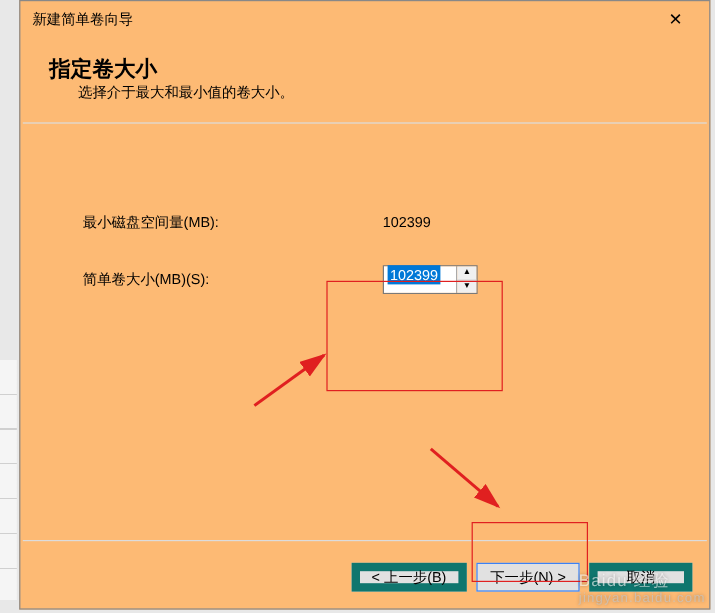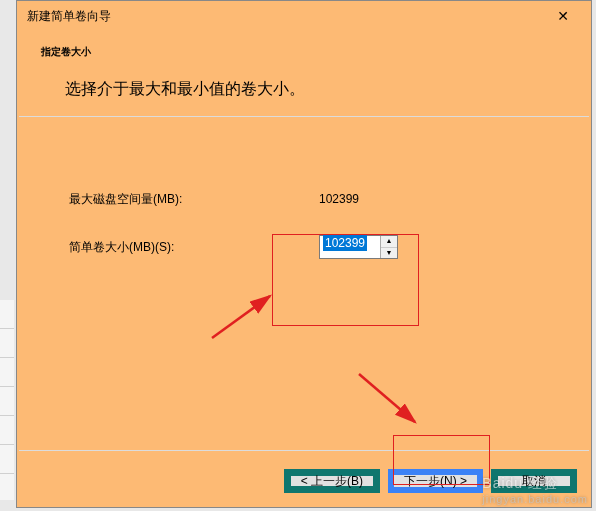--- a/index.html
+++ b/index.html
@@ -41,27 +41,27 @@
     align-items: center;
     justify-content: center;
     font-size: 14px;
     font-family: Arial, sans-serif;
     cursor: pointer;
   }
   .header-block {
     padding: 14px 24px 8px 24px;
   }
   .header-block .h1 {
-    font-size: 10px;
+    font-size: 18px;
     font-weight: bold;
     color: #000;
-    margin-bottom: 20px;
+    margin-bottom: 0;
   }
   .header-block .desc {
-    font-size: 16px;
+    font-size: 12px;
     color: #000;
     padding-left: 24px;
   }
   .sep {
     height: 1px;
     background: #dcdcdc;
     margin: 8px 2px 0 2px;
   }
   .content {
     position: relative;
@@ -175,21 +175,21 @@
     border: 7px solid #0f766e;
     font-size: 12px;
     display: flex;
     align-items: center;
     justify-content: center;
     padding: 0 10px;
     cursor: pointer;
     box-sizing: border-box;
   }
   .btn.primary {
-    border: 6px solid #3b82f6;
+    border: 1px solid #3b82f6;
   }
 
   .watermark {
     position: absolute;
     right: 8px;
     bottom: 6px;
     font-size: 14px;
     color: rgba(255,255,255,0.6);
     font-family: Arial, sans-serif;
     letter-spacing: 1px;
@@ -227,21 +227,21 @@
 
   <div class="header-block">
     <div class="h1">指定卷大小</div>
     <div class="desc">选择介于最大和最小值的卷大小。</div>
   </div>
   <div class="sep"></div>
 
   <div class="content">
 
     <div class="row">
-      <div class="label">最大磁盘空间量(MB):</div>
+      <div class="label">最小磁盘空间量(MB):</div>
       <div class="value">102399</div>
     </div>
 
 
     <div class="row">
       <div class="label">简单卷大小(MB)(S):</div>
       <div class="value">
         <div class="spin-wrap">
           <div class="spin-input"><span class="sel">102399</span></div>
           <div class="spin-btns">

